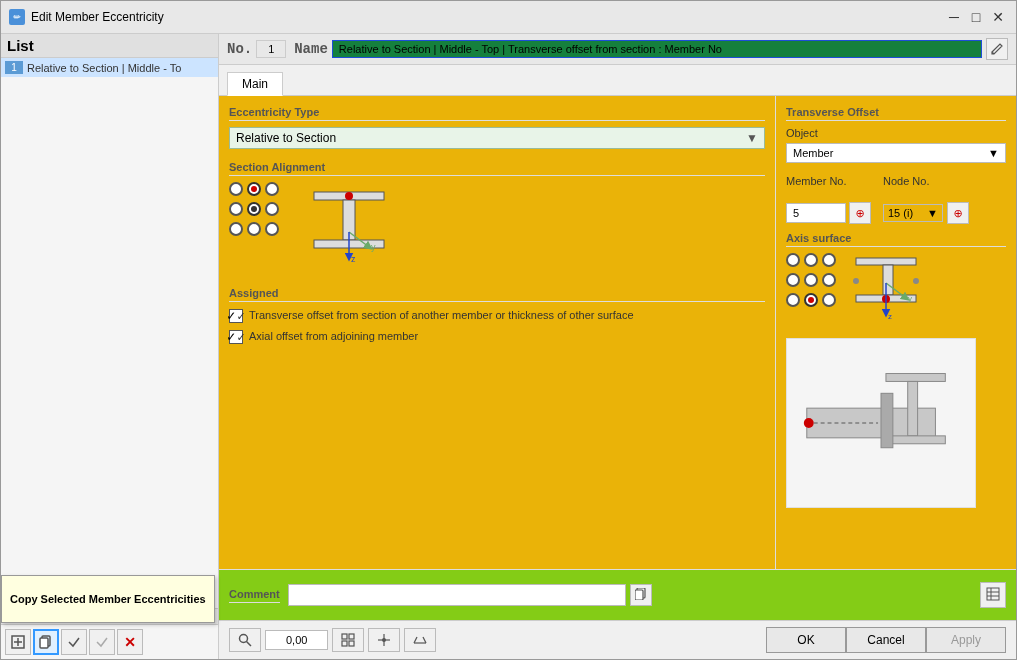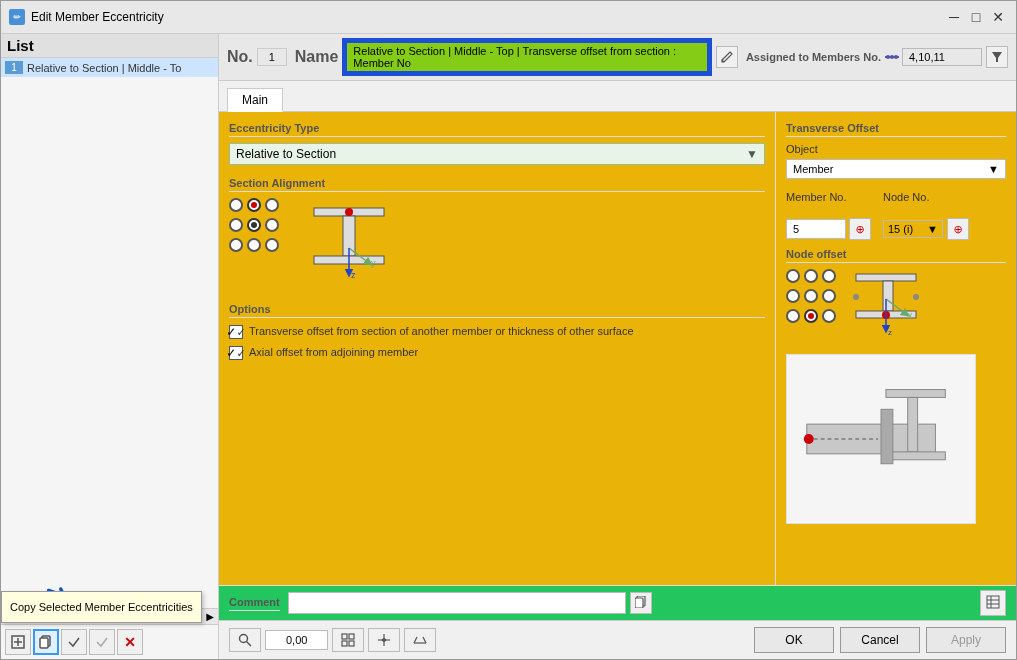--- a/index.html
+++ b/index.html
@@ -25,24 +25,24 @@
     .list-footer { border-top: 1px solid #ccc; padding: 4px; display: flex; gap: 2px; position: relative; }
     .list-toolbar-btn { width: 26px; height: 26px; border: 1px solid #bbb; background: #f0f0f0; cursor: pointer; display: flex; align-items: center; justify-content: center; font-size: 13px; }
     .list-toolbar-btn.active-highlight { border: 2px solid #3399ff; background: #e0f0ff; }
 
     
     .content-panel { flex: 1; display: flex; flex-direction: column; }
     
     
     .info-bar { background: #e8e8e8; border-bottom: 1px solid #ccc; padding: 4px 8px; display: flex; align-items: center; gap: 8px; }
     .info-field { display: flex; align-items: center; gap: 4px; }
-    .info-label { font-size: 16px; color: #555; font-weight: bold; }
+    .info-label { font-size: 14px; color: #555; font-weight: bold; font-family: Liberation Mono, monospace; }
     .info-input { border: 1px solid #bbb; background: white; padding: 2px 4px; font-size: 11px; }
     .info-input.no-field { background: #e8e8e8; border: 1px solid #ccc; padding: 2px 6px; font-size: 11px; min-width: 30px; text-align: center; }
-    .info-name { flex: 1; border: 5px solid #1d4ed8; background: #84cc16; padding: 2px 6px; font-size: 11px; }
+    .info-name { flex: 1; border: 1px solid #1d4ed8; background: #15803d; padding: 2px 6px; font-size: 11px; }
     .info-assigned { border: 1px solid #bbb; background: #e8e8e8; padding: 2px 6px; font-size: 11px; min-width: 80px; }
     .assigned-label { font-size: 11px; color: #555; font-weight: bold; }
     .edit-btn { width: 22px; height: 22px; border: 1px solid #bbb; background: #f0f0f0; cursor: pointer; display: flex; align-items: center; justify-content: center; }
     .filter-btn { width: 22px; height: 22px; border: 1px solid #bbb; background: #f0f0f0; cursor: pointer; display: flex; align-items: center; justify-content: center; }
 
     
     .tab-bar { display: flex; padding: 6px 8px 0; background: #f0f0f0; border-bottom: 1px solid #ccc; }
     .tab { padding: 4px 14px; border: 1px solid #ccc; border-bottom: none; background: #e0e0e0; font-size: 12px; cursor: pointer; }
     .tab.active { background: white; border-bottom: 1px solid white; position: relative; bottom: -1px; }
 
@@ -87,27 +87,27 @@
     
     .axis-offset-section { margin-top: 8px; }
     .axis-grid { display: flex; gap: 10px; align-items: flex-start; }
     .comment-input { flex: 1; border: 1px solid #bbb; padding: 3px 6px; font-size: 11px; height: 22px; }
 
     
     .bottom-bar { display: flex; justify-content: space-between; align-items: center; padding: 6px 10px; background: #f0f0f0; border-top: 1px solid #ccc; }
     .bottom-left { display: flex; gap: 4px; align-items: center; }
     .bottom-btn { border: 1px solid #bbb; background: #f0f0f0; padding: 4px 8px; cursor: pointer; font-size: 11px; display: flex; align-items: center; gap: 4px; }
     .coord-display { border: 1px solid #bbb; background: white; padding: 3px 20px; font-size: 11px; min-width: 50px; text-align: center; }
-    .bottom-right { display: flex; gap: 6px; }
+    .bottom-right { display: flex; }
     .action-btn { border: 1px solid #999; background: #e8e8e8; padding: 5px 20px; cursor: pointer; font-size: 12px; min-width: 80px; }
     .action-btn.ok-btn { font-weight: 500; }
     .action-btn.apply-btn { color: #999; }
 
     
-    .tooltip-box { position: absolute; bottom: 36px; left: 0; background: #ffffe0; border: 1px solid #999; padding: 9px 8px; font-size: 11px; white-space: nowrap; z-index: 100; box-shadow: 2px 2px 4px rgba(0,0,0,0.2); }
+    .tooltip-box { position: absolute; bottom: 36px; left: 0; background: #ffffe0; border: 1px solid #999; padding: 17px 8px; font-size: 11px; white-space: nowrap; z-index: 100; box-shadow: 2px 2px 4px rgba(0,0,0,0.2); font-weight: bold; }
     
     
     .beam-3d { width: 190px; height: 180px; background: #f8f8f8; border: 1px solid #e0e0e0; display: flex; align-items: center; justify-content: center; }
   </style>
 </head>
 <body>
 
 <div class="window">
 
   <div class="title-bar">
@@ -175,37 +175,20 @@
         <div class="info-field">
           <span class="info-label">No.</span>
           <div class="info-input no-field">1</div>
         </div>
         <div class="info-field" style="flex:1;">
           <span class="info-label">Name</span>
           <div class="info-name">Relative to Section | Middle - Top | Transverse offset from section : Member No</div>
           <button class="edit-btn">
             <svg width="14" height="14" viewBox="0 0 14 14">
                 <path d="M2 10 L10 2 L12 4 L4 12 Z M2 10 L2 12 L4 12" fill="none" stroke="#555" stroke-width="1.2"></path>
-              </svg>
-          </button>
-        </div>
-        <div class="info-field">
-          <span class="assigned-label">Assigned to Members No.</span>
-          <div style="display:flex; align-items:center; gap:3px;">
-            <svg width="14" height="10" viewBox="0 0 14 10" style="flex-shrink:0;">
-                <line x1="0" y1="5" x2="14" y2="5" stroke="#5555aa" stroke-width="2"></line>
-                <circle cx="3" cy="5" r="2" fill="#5555aa"></circle>
-                <circle cx="7" cy="5" r="2" fill="#5555aa"></circle>
-                <circle cx="11" cy="5" r="2" fill="#5555aa"></circle>
-              </svg>
-            <div class="info-assigned">4,10,11</div>
-          </div>
-          <button class="filter-btn">
-            <svg width="12" height="12" viewBox="0 0 12 12">
-                <polygon points="1,1 11,1 7,7 7,11 5,11 5,7" fill="#555"></polygon>
               </svg>
           </button>
         </div>
       </div>
 
       <div class="tab-bar">
         <div class="tab active">
           <span>Main</span>
         </div>
       </div>
@@ -267,21 +250,21 @@
                     <marker id="arr2" markerWidth="6" markerHeight="6" refX="3" refY="3" orient="auto">
                       <path d="M0,0 L6,3 L0,6 Z" fill="#2244cc"></path>
                     </marker>
                   </defs>
                 </svg>
               </div>
             </div>
           </div>
 
           <div class="options-section">
-            <div class="section-title">Options</div>
+            <div class="section-title">Assigned</div>
             <div class="checkbox-row">
               <div class="checkbox-item checked">✓</div>
               <span class="checkbox-label">Transverse offset from section of another member or thickness of other surface</span>
             </div>
             <div class="checkbox-row">
               <div class="checkbox-item checked">✓</div>
               <span class="checkbox-label">Axial offset from adjoining member</span>
             </div>
           </div>
         </div>
@@ -311,21 +294,21 @@
                 <div class="node-dropdown">
                   <span>15 (i)</span>
                   <span>▼</span>
                 </div>
                 <button class="pick-btn" style="color:#cc0000;">⊕</button>
               </div>
             </div>
           </div>
 
           <div class="axis-offset-section">
-            <div class="section-title">Node offset</div>
+            <div class="section-title">Axis surface</div>
             <div class="axis-grid">
               <div>
 
                 <div class="radio-row">
                   <div class="radio-btn"></div>
                   <div class="radio-btn"></div>
                   <div class="radio-btn"></div>
                 </div>
 
                 <div class="radio-row" style="margin-top:6px;">
@@ -385,21 +368,21 @@
               <rect x="95" y="55" width="12" height="55" fill="#aaa" stroke="#888" stroke-width="1"></rect>
 
               <circle cx="22" cy="85" r="5" fill="#cc0000"></circle>
 
               <line x1="27" y1="85" x2="92" y2="85" stroke="#555" stroke-width="1" stroke-dasharray="4,3"></line>
             </svg>
           </div>
         </div>
       </div>
 
-      <div style="display:flex; align-items:center; padding: 4px 10px; background:#22c55e; border-top:1px solid #ddd;">
+      <div style="display:flex; align-items:center; padding: 12px 10px; background:#84cc16; border-top:1px solid #ddd;">
         <span class="section-title" style="margin-right:8px; margin-bottom:0;">Comment</span>
         <input type="text" class="comment-input" style="flex: 1 1 0%; border: 1px solid rgb(187, 187, 187); padding: 3px 6px; font-size: 11px;">
         <button style="width:22px; height:22px; border:1px solid #bbb; background:#f0f0f0; margin-left:4px; cursor:pointer;">
           <svg width="12" height="12" viewBox="0 0 12 12">
               <rect x="2" y="0" width="8" height="10" fill="none" stroke="#555" stroke-width="1.2" rx="1"></rect>
               <rect x="0" y="2" width="8" height="10" fill="white" stroke="#555" stroke-width="1.2" rx="1"></rect>
             </svg>
         </button>
         <div style="flex:1;"></div>
         <button style="width:26px; height:26px; border:1px solid #bbb; background:#f0f0f0; margin-left:4px; cursor:pointer;">

